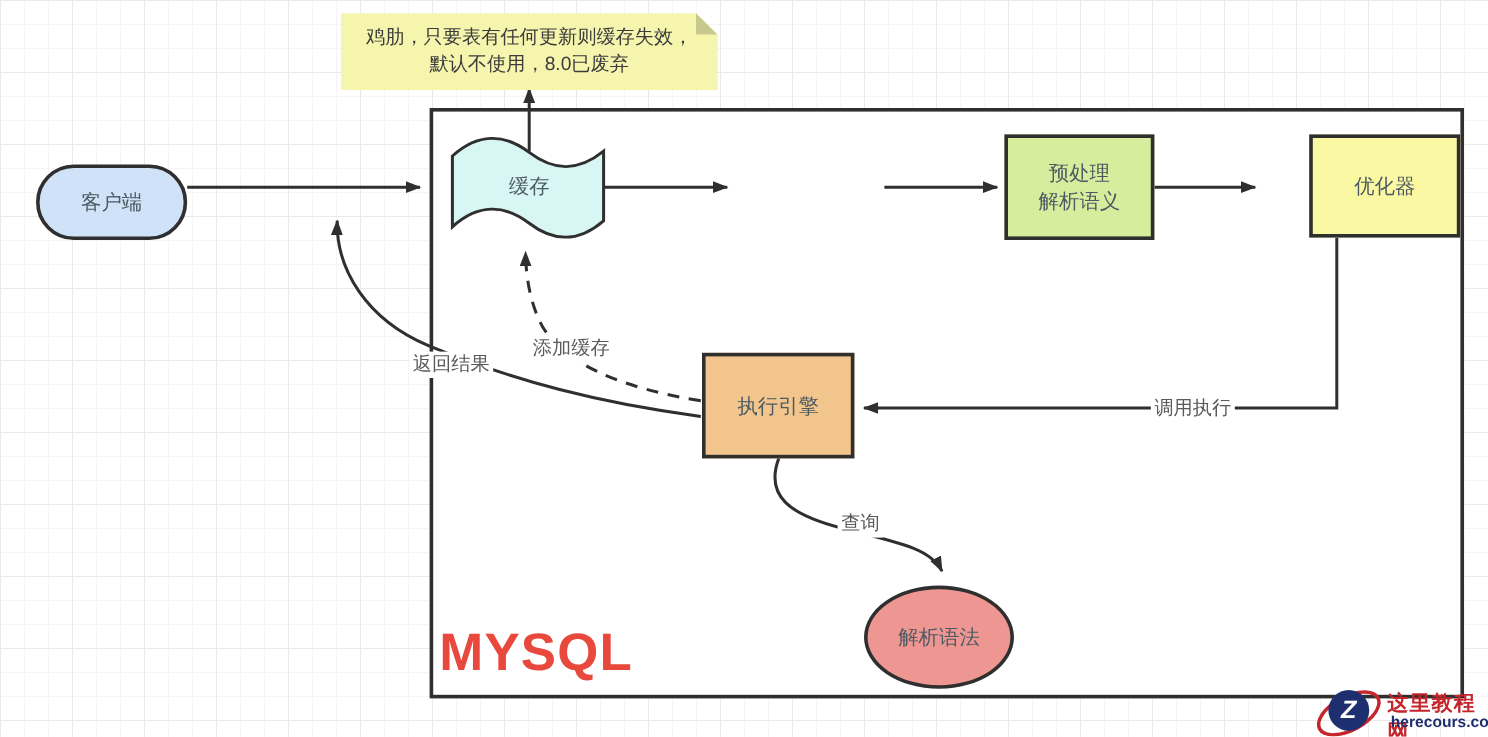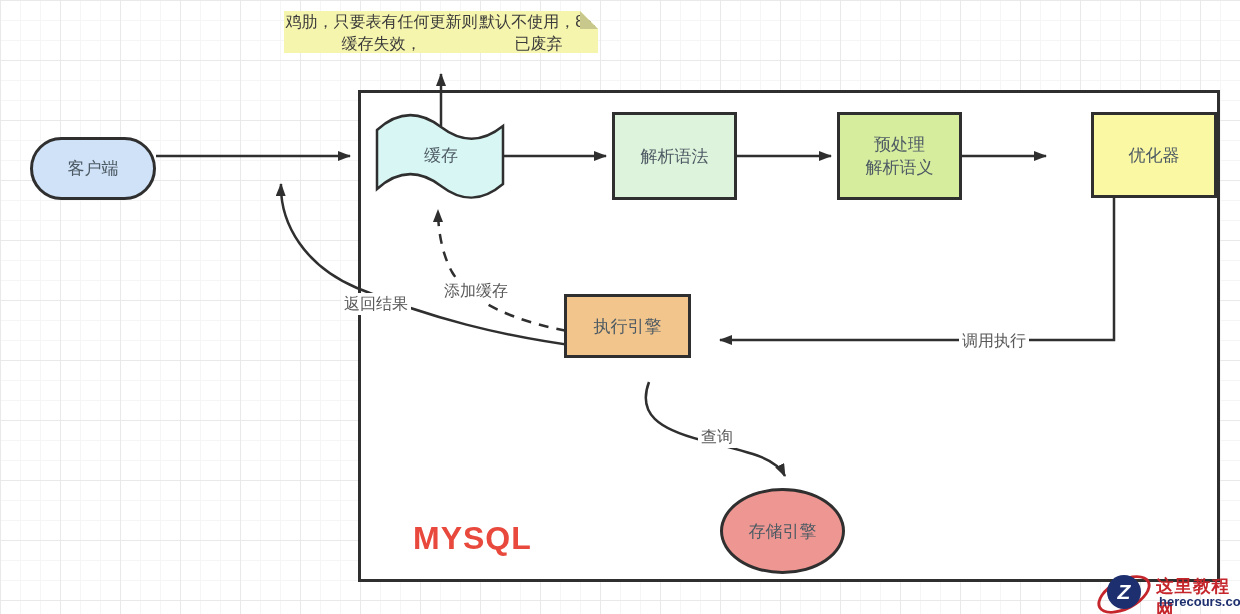--- a/index.html
+++ b/index.html
@@ -15,42 +15,42 @@
     background-size:60px 60px,60px 60px,20px 20px,20px 20px;
   }
   .abs{position:absolute;}
   svg.wires{position:absolute;left:0;top:0;z-index:3;pointer-events:none;}
   .bigbox{
     left:358px;top:90px;width:862px;height:492px;
     background:#ffffff;border:3px solid #2f2f2f;box-sizing:border-box;z-index:1;
   }
   .bigbox-label{
     left:366px;top:522px;z-index:2;color:#e8493c;font-weight:800;
-    font-size:32px;letter-spacing:1px;line-height:1;margin-left:47px;
+    font-size:44px;letter-spacing:1px;line-height:1;
   }
   .node{
     box-sizing:border-box;border:3px solid #2f2f2f;z-index:4;
     display:flex;align-items:center;justify-content:center;flex-direction:column;
     color:#4d5a63;font-size:17px;text-align:center;line-height:23px;
   }
   .client{left:30px;top:125px;width:126px;height:63px;border-radius:32px;background:#cfe2f8;margin-top:12px;}
   .parser{left:612px;top:112px;width:125px;height:88px;background:#def3dc;}
   .preprocessor{left:837px;top:112px;width:125px;height:88px;background:#d6ed9e;}
   .optimizer{left:1052px;top:112px;width:126px;height:86px;background:#faf8a3;margin-left:39px;}
-  .executor{left:564px;top:294px;width:127px;height:64px;background:#f2c58c;}
+  .executor{left:585px;top:294px;width:127px;height:88px;background:#f2c58c;}
   .storage{left:720px;top:488px;width:125px;height:86px;border-radius:50%;background:#ee9792;}
   .cache-label{
     left:391px;top:144px;width:100px;z-index:4;color:#4d5a63;
     font-size:17px;text-align:center;
   }
   .note{
-    left:284px;top:11px;width:314px;height:42px;background:#f6f5ae;z-index:4;
+    left:284px;top:11px;width:314px;height:64px;background:#f6f5ae;z-index:4;
     clip-path:polygon(0 0, calc(100% - 18px) 0, 100% 18px, 100% 100%, 0 100%);
     color:#3b3b3b;font-size:16px;line-height:22px;text-align:center;
-    display:flex;flex-direction:row;justify-content:center;
+    display:flex;flex-direction:column;justify-content:center;
     box-shadow:0 1px 2px rgba(0,0,0,.15);
   }
   .note-fold{
     left:580px;top:11px;width:18px;height:18px;z-index:5;background:#c9c88c;
     clip-path:polygon(0 0, 100% 100%, 0 100%);
   }
   .edge-label{
     z-index:5;background:#ffffff;color:#5a5a5a;font-size:16px;
     padding:1px 3px;white-space:nowrap;line-height:20px;
   }
@@ -108,39 +108,36 @@
     <div>默认不使用，8.0已废弃</div>
   </div>
   <div class="abs note-fold"></div>
 
   <div class="abs node client">
     <span>客户端</span>
   </div>
 
   <div class="abs cache-label">缓存</div>
 
-  <div class="abs node parser">
-    <span>解析语法</span>
-  </div>
 
   <div class="abs node preprocessor">
     <span>预处理</span>
     <span>解析语义</span>
   </div>
 
   <div class="abs node optimizer">
     <span>优化器</span>
   </div>
 
   <div class="abs node executor">
     <span>执行引擎</span>
   </div>
 
   <div class="abs node storage">
-    <span>存储引擎</span>
+    <span>解析语法</span>
   </div>
 
 
   <div class="abs edge-label" style="left:341px;top:293px;">返回结果</div>
 
   <div class="abs edge-label" style="left:441px;top:280px;">添加缓存</div>
 
   <div class="abs edge-label" style="left:959px;top:330px;">调用执行</div>
 
   <div class="abs edge-label" style="left:698px;top:426px;">查询</div>

